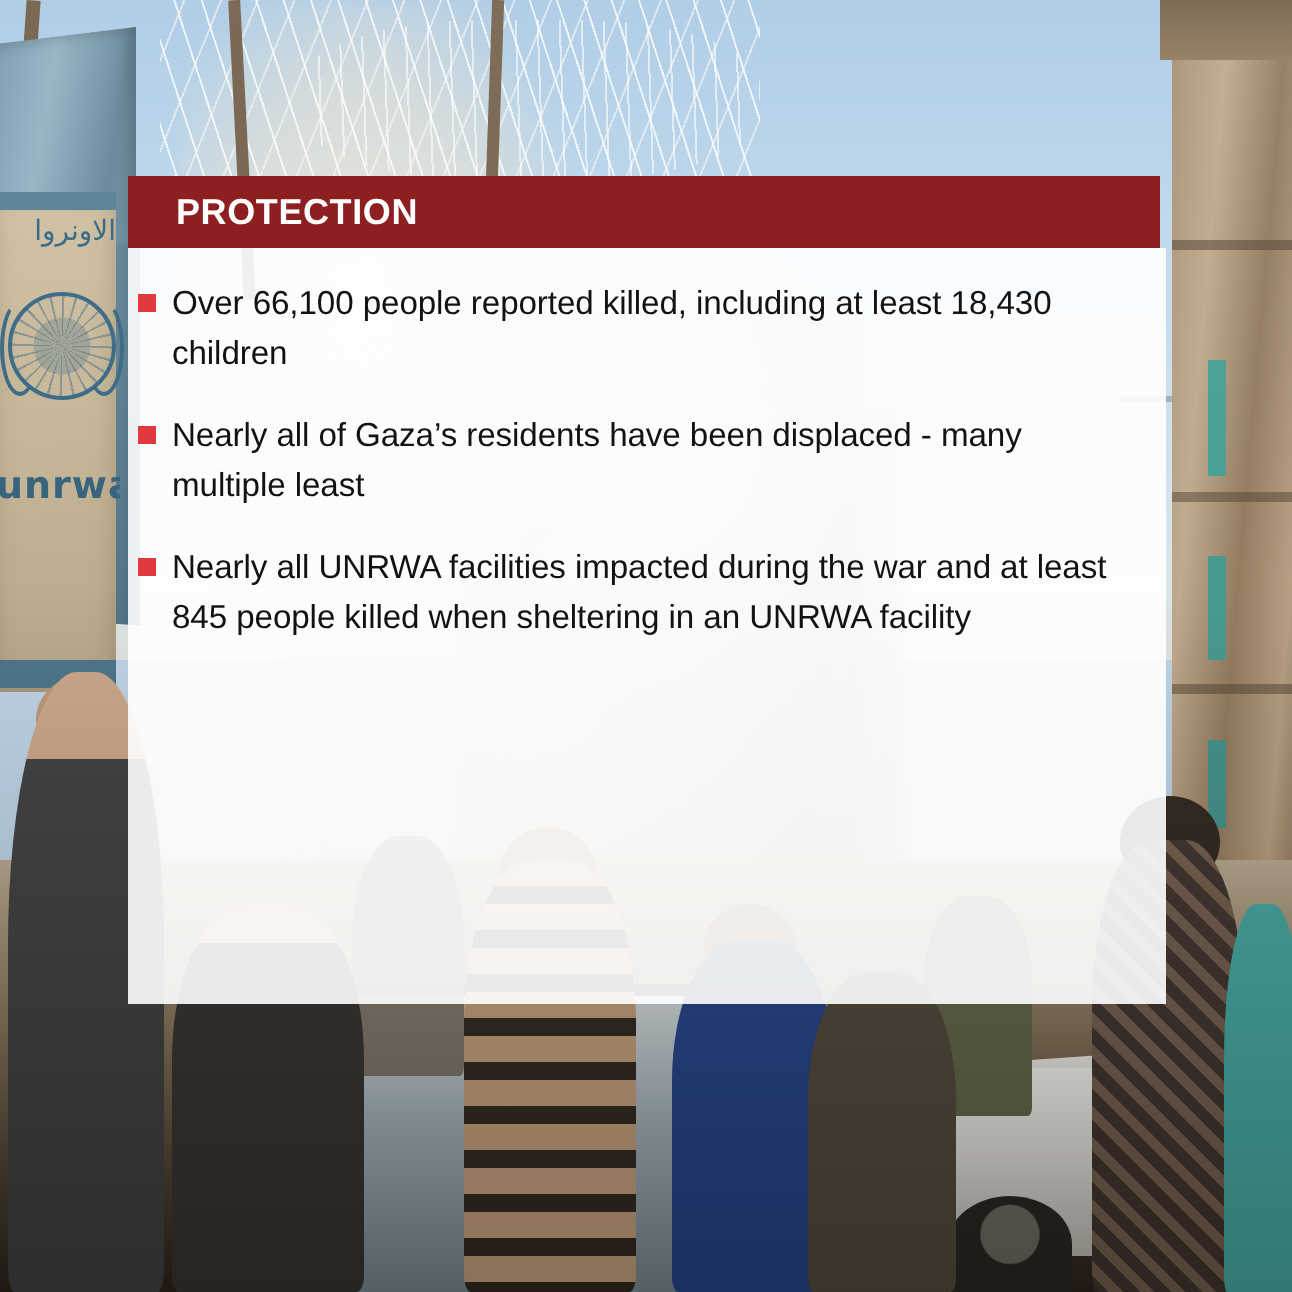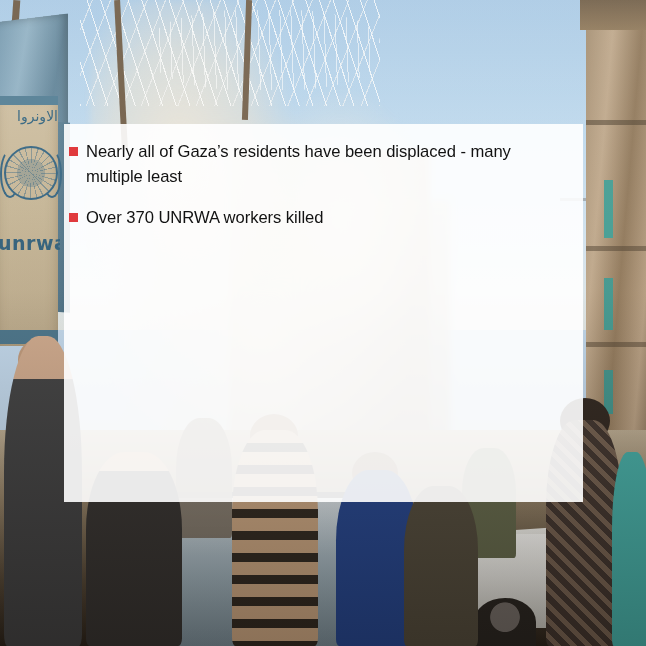--- a/index.html
+++ b/index.html
@@ -303,31 +303,38 @@
     <div class="layer p4 person"></div>
     <div class="layer p5 person"></div>
     <div class="layer p2 person"></div>
     <div class="layer p1b"></div>
     <div class="layer p1 person"></div>
 
     <div class="layer grade"></div>
   </div>
 
   <div id="card">
+    <div id="card-header">
+      <div id="card-title">PROTECTION</div>
+    </div>
     <div id="card-body">
 
+      <div class="bullet-row">
+        <span class="bullet-marker"></span>
+        <span class="bullet-text">Over 66,100 people reported killed, including at least 18,430 children</span>
+      </div>
 
       <div class="bullet-row">
         <span class="bullet-marker"></span>
         <span class="bullet-text">Nearly all of Gaza’s residents have been displaced - many multiple least</span>
       </div>
 
 
-
       <div class="bullet-row">
         <span class="bullet-marker"></span>
-        <span class="bullet-text">Over 370 UNRWA workers killed</span>
+        <span class="bullet-text">Nearly all UNRWA facilities impacted during the war and at least 845 people killed when sheltering in an UNRWA facility</span>
       </div>
+
 
     </div>
   </div>
 
 </div>
 
 </body></html>

